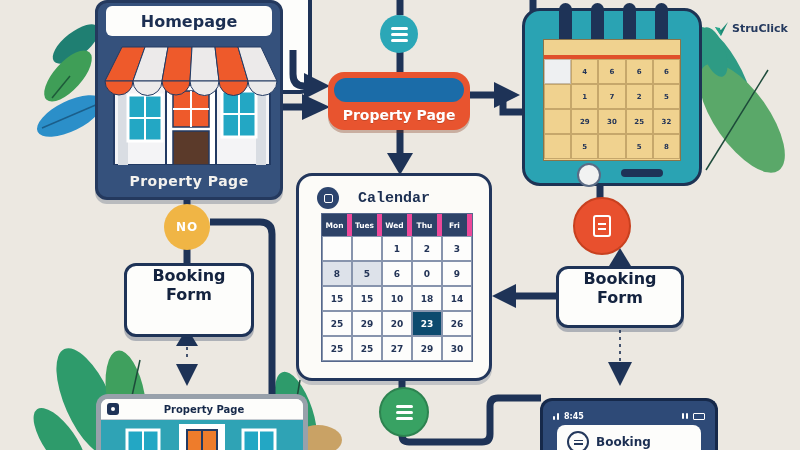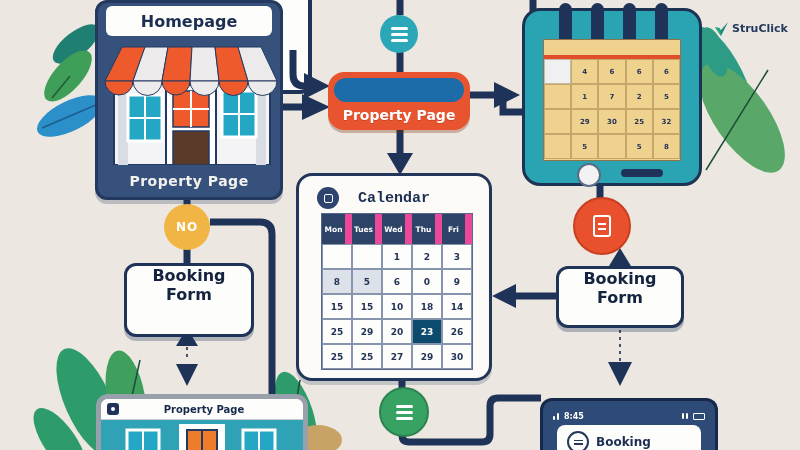--- a/index.html
+++ b/index.html
@@ -47,22 +47,22 @@
   .dev-pill{position:absolute;left:96px;top:158px;width:42px;height:8px;background:#1e3357;border-radius:4px;}
   
   .cal-card{left:296px;top:173px;width:196px;height:208px;background:#fcfbf8;border:3px solid #22365c;
     border-radius:16px;box-shadow:0 4px 0 rgba(30,51,87,.2);}
   .cal-icon{position:absolute;left:18px;top:11px;width:22px;height:22px;border-radius:50%;background:#2c446e;
     display:flex;align-items:center;justify-content:center;}
   .cal-icon i{width:7px;height:7px;border:1.5px solid #fff;border-radius:2px;display:block;}
   .cal-title{position:absolute;left:0;right:0;top:14px;text-align:center;font-size:15px;font-weight:700;color:#1c2f52;font-family:Liberation Mono, monospace;}
   .cal-grid{position:absolute;left:22px;top:37px;width:150px;border:1px solid #56688c;}
   .cal-days{display:grid;grid-template-columns:repeat(5,1fr);background:#2e4368;}
-  .cal-day{height:30px;display:flex;align-items:center;justify-content:center;color:#fff;
-    font-size:7.5px;font-weight:700;border-right:7px solid #ec4899;}
+  .cal-day{height:22px;display:flex;align-items:center;justify-content:center;color:#fff;
+    font-size:7.5px;font-weight:700;border-right:5px solid #ec4899;}
   .cal-body{display:grid;grid-template-columns:repeat(5,1fr);grid-auto-rows:25px;background:#fff;}
   .cal-cell{border:1px solid #8794ad;display:flex;align-items:center;justify-content:center;
     font-size:9px;font-weight:700;color:#233457;background:#fdfdfc;}
   .cal-cell.shaded{background:#dde2ea;}
   .cal-cell.highlight{background:#0c4a6e;color:#fff;}
   
   .bform{background:#fdfdfb;border:3.5px solid #1e3357;border-radius:12px;display:flex;align-items:flex-start;
     justify-content:center;text-align:center;font-size:16px;font-weight:700;color:#14233f;
     box-shadow:0 4px 0 rgba(30,51,87,.3);}
   .bform-left{left:124px;top:263px;width:130px;height:74px;padding:0 22px;}

